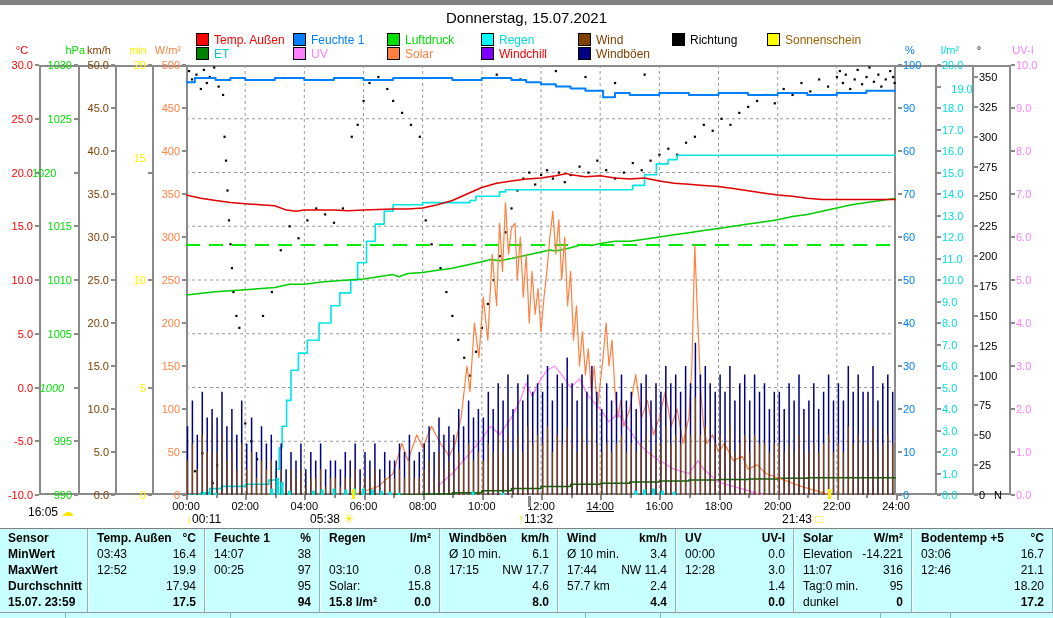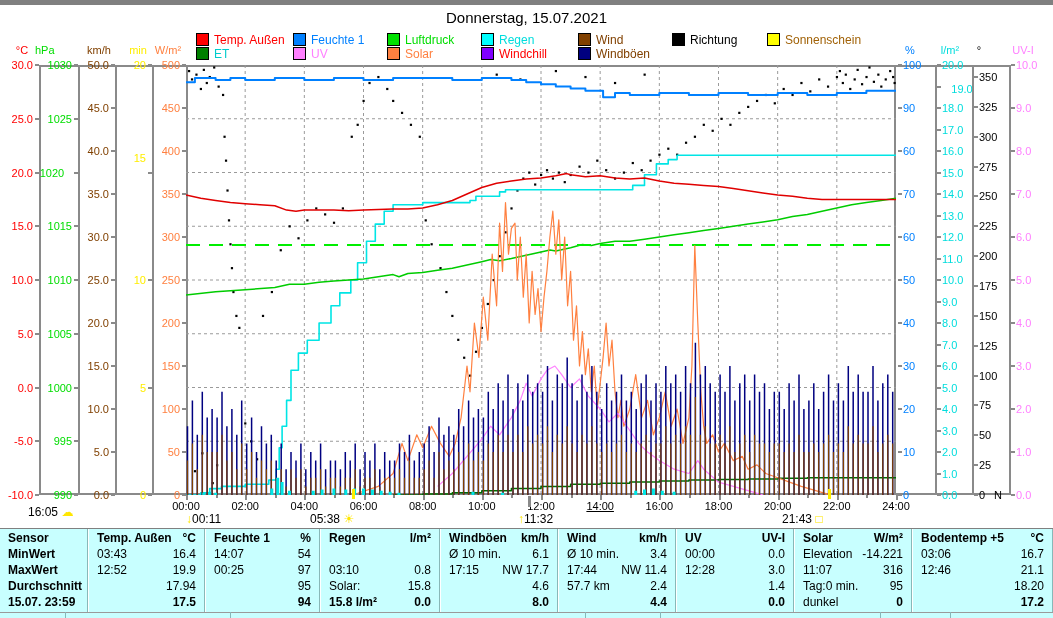--- a/index.html
+++ b/index.html
@@ -79,35 +79,35 @@
     <div class="tick-label" style="color: rgb(255, 0, 0); top: 275px; left: -7px; width: 40px; text-align: right;">10.0</div>
     <div class="tick" style="left: 35px; top: 332.75px;"></div>
     <div class="tick-label" style="color: rgb(255, 0, 0); top: 328.75px; left: -7px; width: 40px; text-align: right;">5.0</div>
     <div class="tick" style="left: 35px; top: 386.5px;"></div>
     <div class="tick-label" style="color: rgb(255, 0, 0); top: 382.5px; left: -7px; width: 40px; text-align: right;">0.0</div>
     <div class="tick" style="left: 35px; top: 440.25px;"></div>
     <div class="tick-label" style="color: rgb(255, 0, 0); top: 436.25px; left: -7px; width: 40px; text-align: right;">-5.0</div>
     <div class="tick" style="left: 35px; top: 494px;"></div>
     <div class="tick-label" style="color: rgb(255, 0, 0); top: 490px; left: -7px; width: 40px; text-align: right;">-10.0</div>
     <div class="axis-line" style="left: 78px; top: 65px; height: 430px;"></div>
-    <div class="unit-label" style="left: 35px; top: 44px; width: 50px; text-align: left; color: rgb(0, 221, 0);">hPa</div>
+    <div class="unit-label" style="left: 35px; top: 44px; width: 50px; text-align: right; color: rgb(0, 221, 0);">hPa</div>
     <div class="tick" style="left: 74px; top: 64px;"></div>
     <div class="tick-label" style="color: rgb(0, 221, 0); top: 60px; left: 32px; width: 40px; text-align: right;">1030</div>
     <div class="tick" style="left: 74px; top: 117.75px;"></div>
     <div class="tick-label" style="color: rgb(0, 221, 0); top: 113.75px; left: 32px; width: 40px; text-align: right;">1025</div>
     <div class="tick" style="left: 74px; top: 171.5px;"></div>
-    <div class="tick-label" style="color: rgb(0, 221, 0); top: 167.5px; left: 32px; width: 40px; text-align: center;">1020</div>
+    <div class="tick-label" style="color: rgb(0, 221, 0); top: 167.5px; left: 32px; width: 40px; text-align: left;">1020</div>
     <div class="tick" style="left: 74px; top: 225.25px;"></div>
     <div class="tick-label" style="color: rgb(0, 221, 0); top: 221.25px; left: 32px; width: 40px; text-align: right;">1015</div>
     <div class="tick" style="left: 74px; top: 279px;"></div>
     <div class="tick-label" style="color: rgb(0, 221, 0); top: 275px; left: 32px; width: 40px; text-align: right;">1010</div>
     <div class="tick" style="left: 74px; top: 332.75px;"></div>
     <div class="tick-label" style="color: rgb(0, 221, 0); top: 328.75px; left: 32px; width: 40px; text-align: right;">1005</div>
     <div class="tick" style="left: 74px; top: 386.5px;"></div>
-    <div class="tick-label" style="color: rgb(0, 221, 0); top: 382.5px; left: 32px; width: 40px; text-align: right;">1000</div>
+    <div class="tick-label" style="color: rgb(0, 221, 0); top: 382.5px; left: 32px; width: 40px; text-align: center; font-style: italic;">1000</div>
     <div class="tick" style="left: 74px; top: 440.25px;"></div>
     <div class="tick-label" style="color: rgb(0, 221, 0); top: 436.25px; left: 32px; width: 40px; text-align: right;">995</div>
     <div class="tick" style="left: 74px; top: 494px;"></div>
     <div class="tick-label" style="color: rgb(0, 221, 0); top: 490px; left: 32px; width: 40px; text-align: right;">990</div>
     <div class="axis-line" style="left: 115px; top: 65px; height: 430px;"></div>
     <div class="unit-label" style="left: 74px; top: 44px; width: 50px; text-align: center; color: rgb(128, 64, 0);">km/h</div>
     <div class="tick" style="left: 111px; top: 64px;"></div>
     <div class="tick-label" style="color: rgb(128, 64, 0); top: 60px; left: 69px; width: 40px; text-align: right;">50.0</div>
     <div class="tick" style="left: 111px; top: 107px;"></div>
     <div class="tick-label" style="color: rgb(128, 64, 0); top: 103px; left: 69px; width: 40px; text-align: right;">45.0</div>
@@ -534,21 +534,21 @@
         <span class="tv">17.5</span>
       </div>
     </div>
     <div class="panel" style="width: 115px;">
       <div class="trow b">
         <span class="tl">Feuchte 1</span>
         <span class="tv">%</span>
       </div>
       <div class="trow">
         <span class="tl">14:07</span>
-        <span class="tv">54</span>
+        <span class="tv">38</span>
       </div>
       <div class="trow">
         <span class="tl">00:25</span>
         <span class="tv">97</span>
       </div>
       <div class="trow">
         <span class="tl"></span>
         <span class="tv">95</span>
       </div>
       <div class="trow b">

